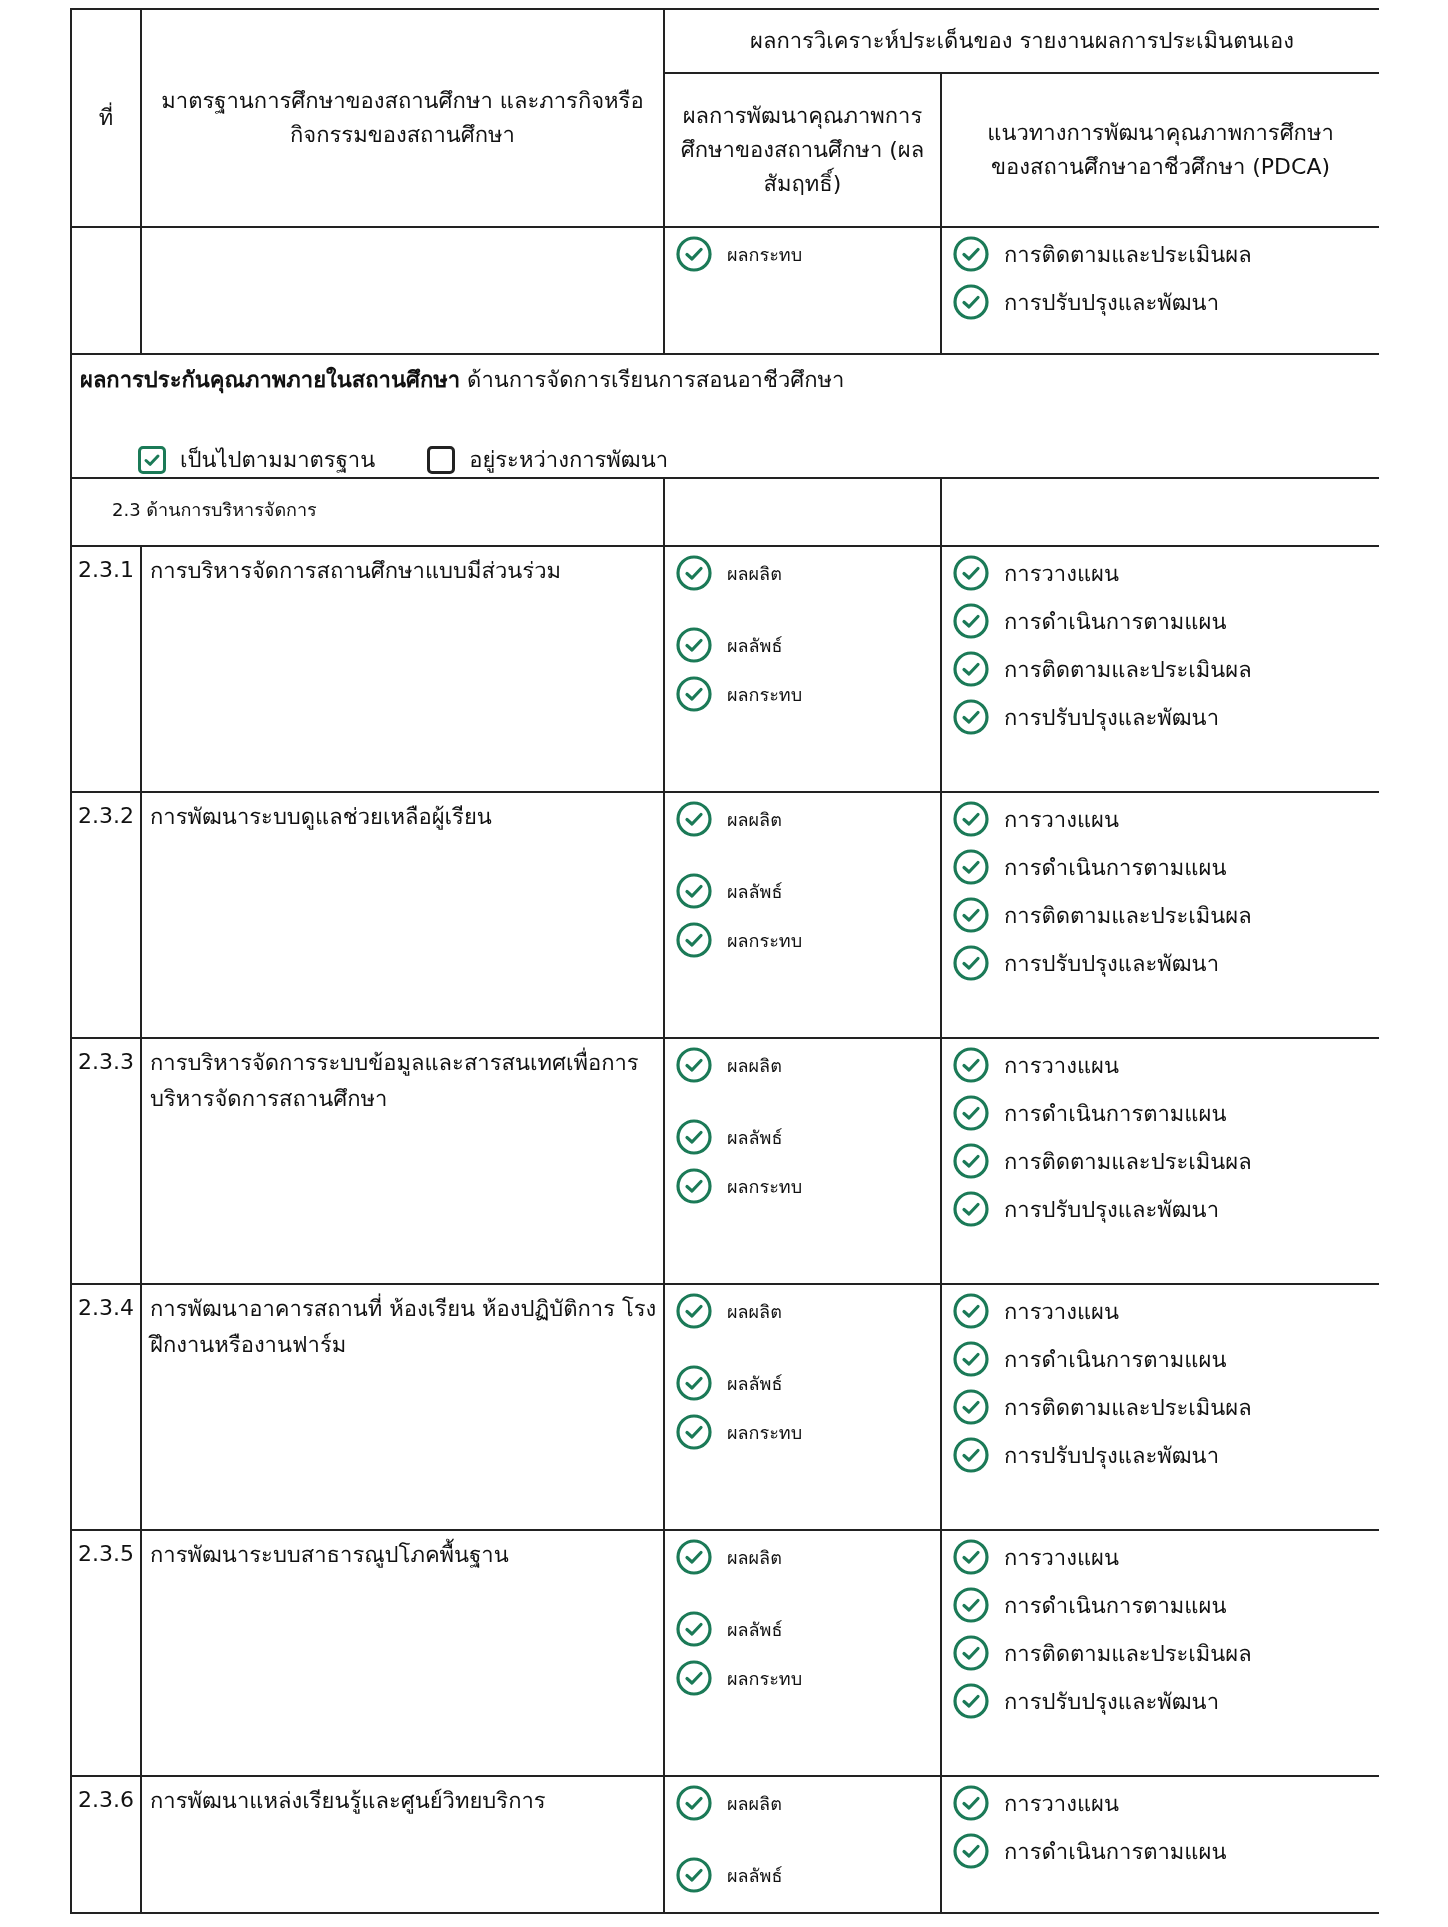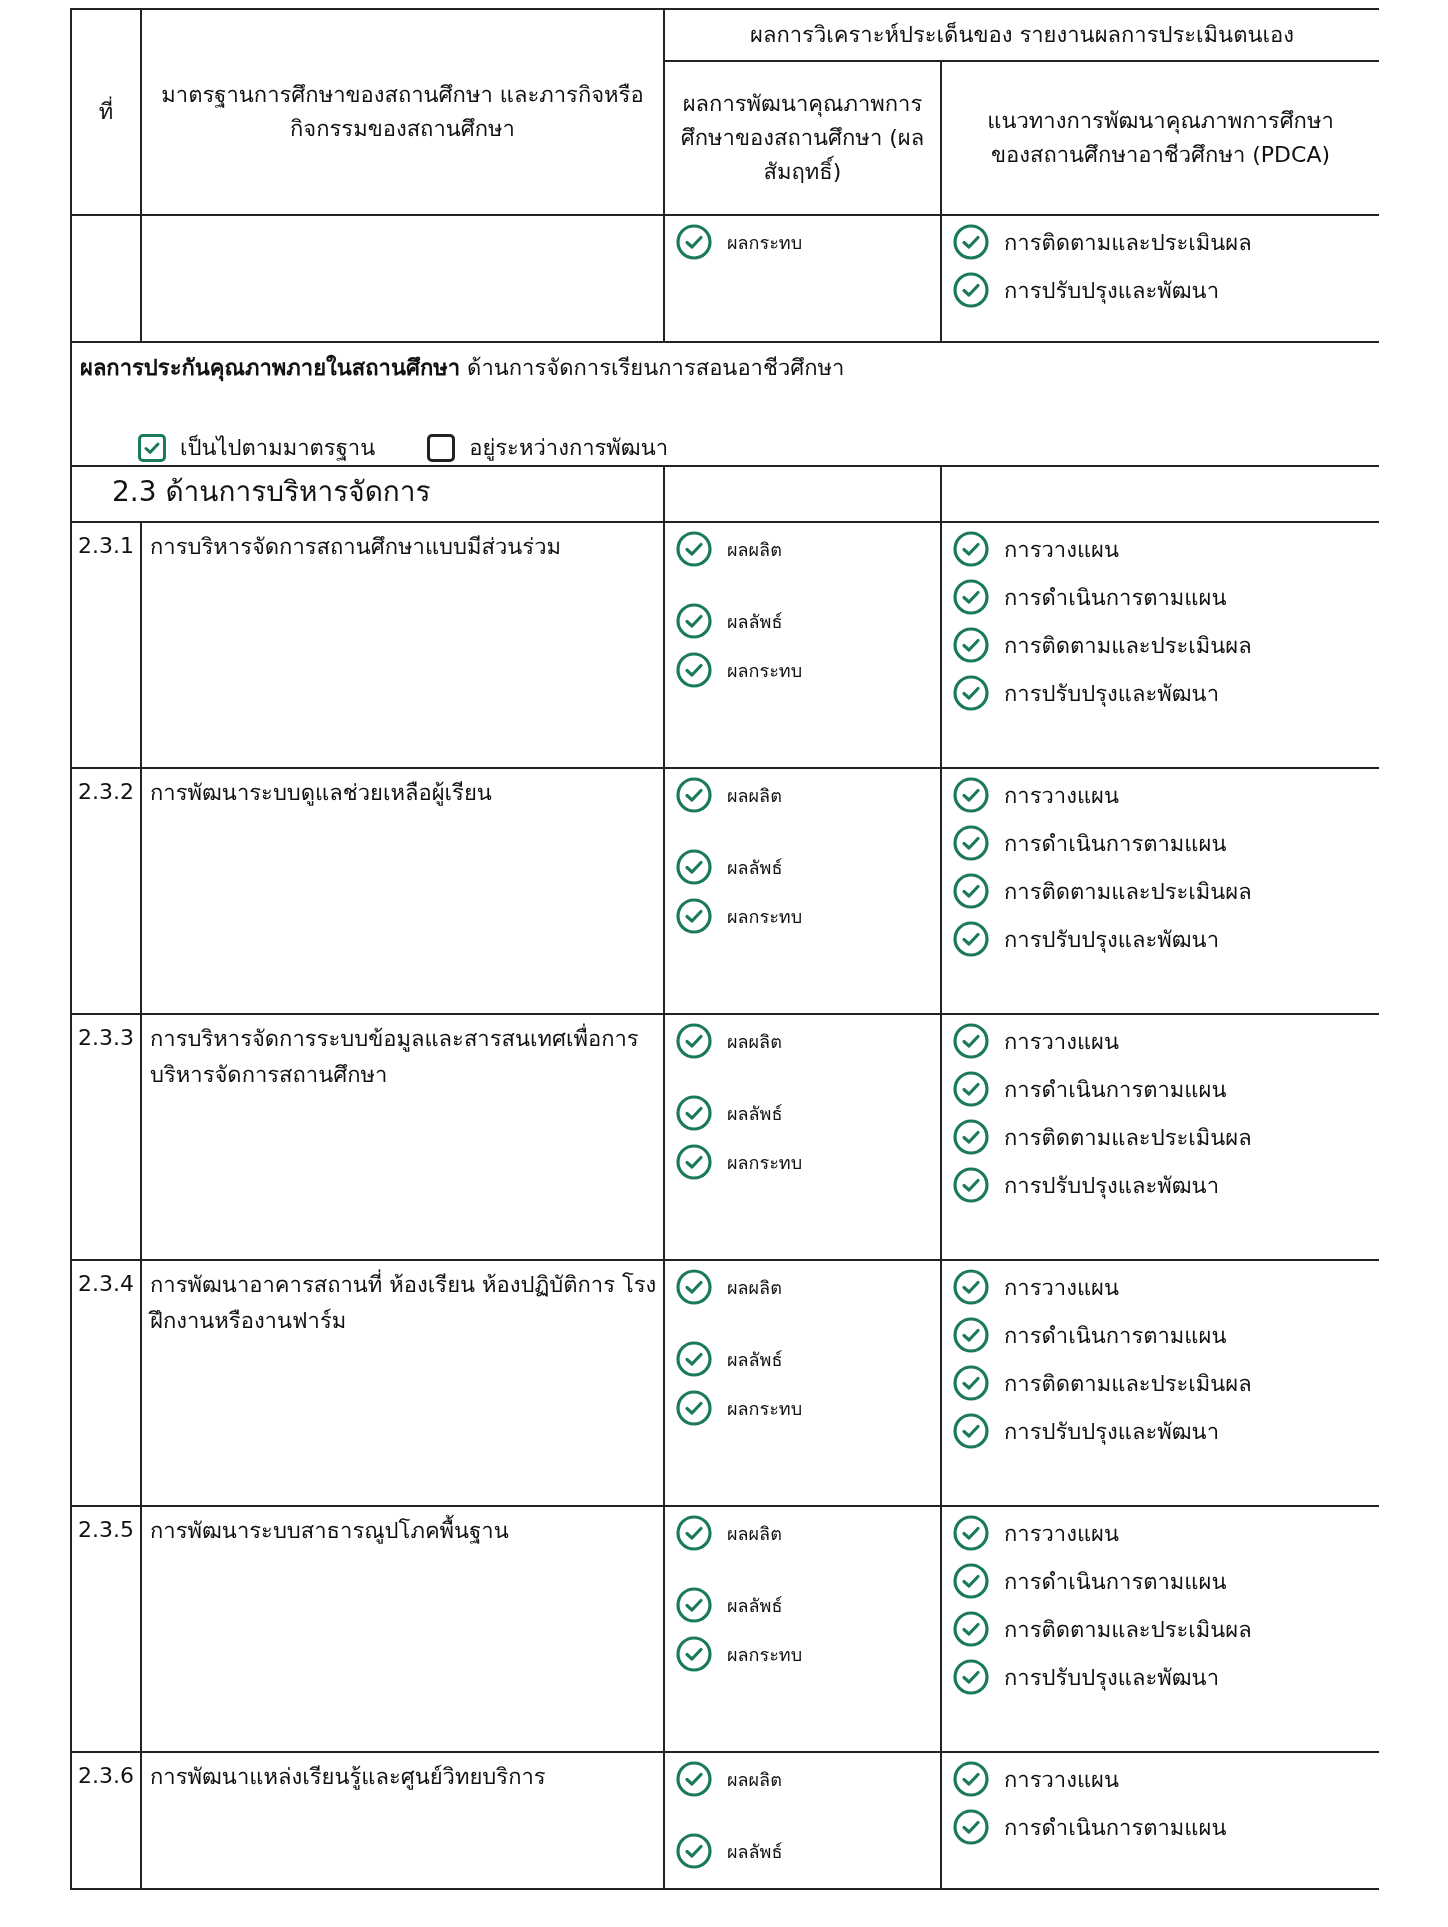--- a/index.html
+++ b/index.html
@@ -1,19 +1,19 @@
 <!DOCTYPE html>
 <html><head>
 <meta charset="utf-8">
 <style>
   html, body { margin:0; padding:0; background:#fff; }
   body { width:1448px; height:1927px; position:relative; overflow:hidden;
          font-family:"DejaVu Sans", sans-serif; color:#111; }
   table.doc { position:absolute; left:70px; top:8px; width:1308px; border-collapse:collapse; table-layout:fixed; }
-  table.doc td, table.doc th { border:2px solid #222; vertical-align:top; padding:0; font-weight:normal; }
+  table.doc td, table.doc th { border:2px solid #222; vertical-align:top; padding:6px; font-weight:normal; }
   table.doc tr > *:last-child { border-right:none; }
   col.c0 { width:70px; } col.c1 { width:523px; } col.c2 { width:277px; } col.c3 { width:438px; }
   .hdr { font-weight:bold; font-size:22px; text-align:center; vertical-align:middle !important; line-height:34px; }
   .hdr-top { height:50px; }
   .hdr-sub { height:128px; }
   .hdr-main { height:180px; }
   .num { font-size:22px; padding:10px 0 0 6px !important; }
   .std { font-size:22px; line-height:36px; padding:6px 6px 0 8px !important; }
   .list { padding:6px 0 0 10px !important; }
   .item { display:flex; align-items:center; height:40px; margin-bottom:0; }
@@ -25,21 +25,21 @@
   .lbl { white-space:nowrap; }
   .row-partial { height:127px; }
   .row-main { height:246px; }
   .row-last { height:137px; }
   .qa { height:91px; padding:8px 0 0 8px !important; font-size:22px; line-height:34px; }
   .qa b { font-weight:bold; }
   .qa-opts { display:flex; align-items:center; margin-left:58px; margin-top:2px; }
   .box { width:28px; height:28px; border:3px solid #222; border-radius:5px; display:inline-flex; align-items:center; justify-content:center; margin-right:14px; box-sizing:border-box; }
   .box.on { border-color:#1b7a57; }
   .opt { display:flex; align-items:center; margin-right:52px;margin-top:44px; }
-  .sect { height:54px; font-weight:bold; font-size:28px; line-height:50px; padding-left:40px !important; }
+  .sect { height:54px; font-weight:bold; font-size:18px; line-height:50px; padding-left:40px !important; }
   .sect-empty { height:54px; }
 </style>
 </head>
 <body>
 
 <table class="doc">
   <colgroup>
       <col class="c0">
       <col class="c1">
       <col class="c2">

